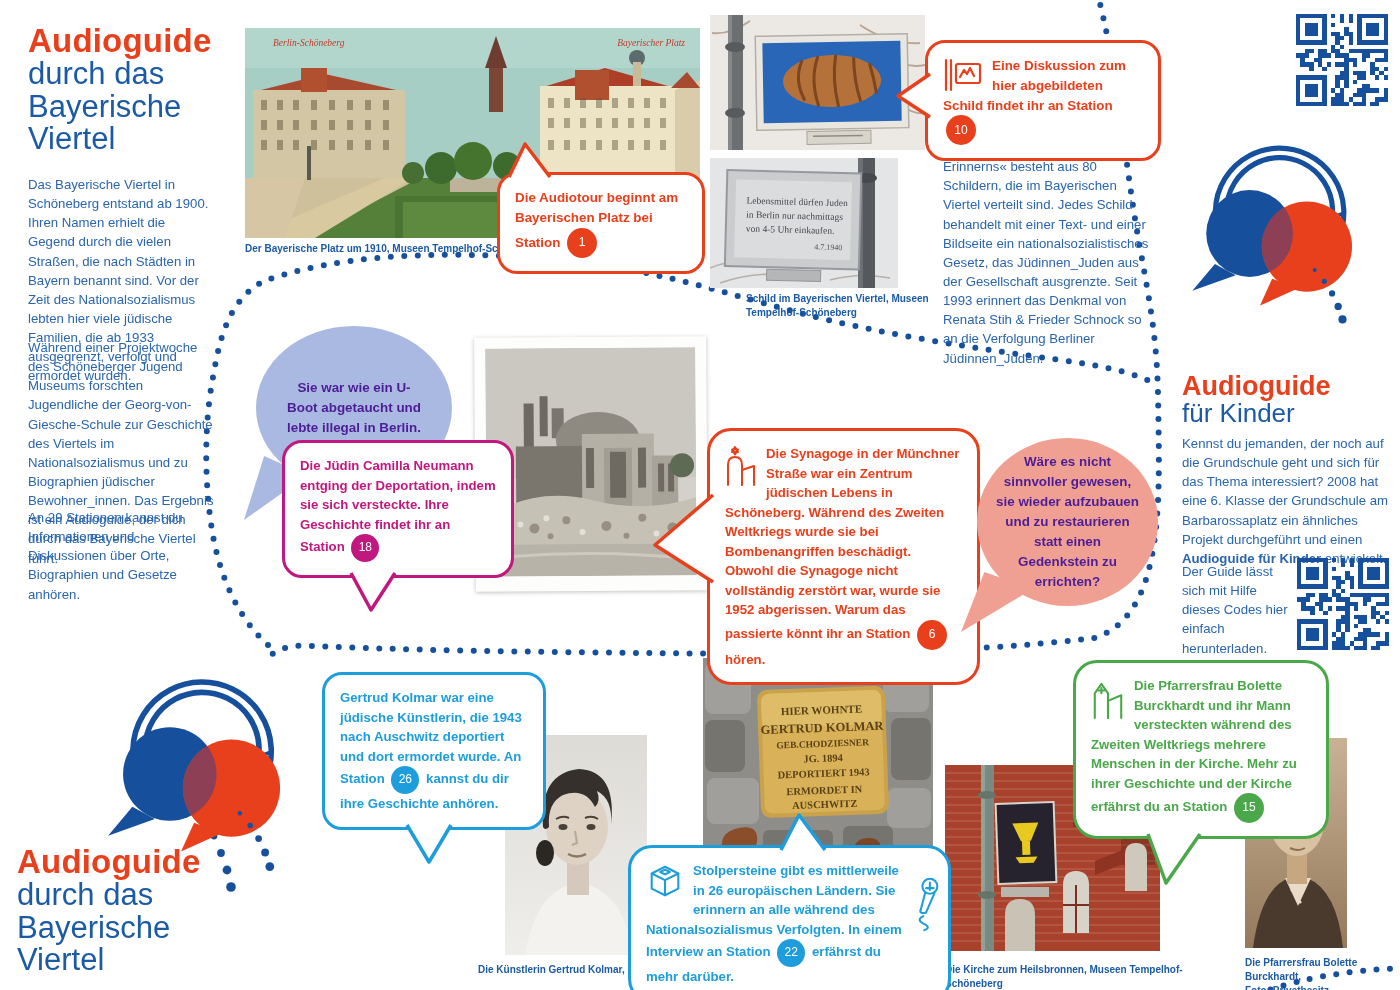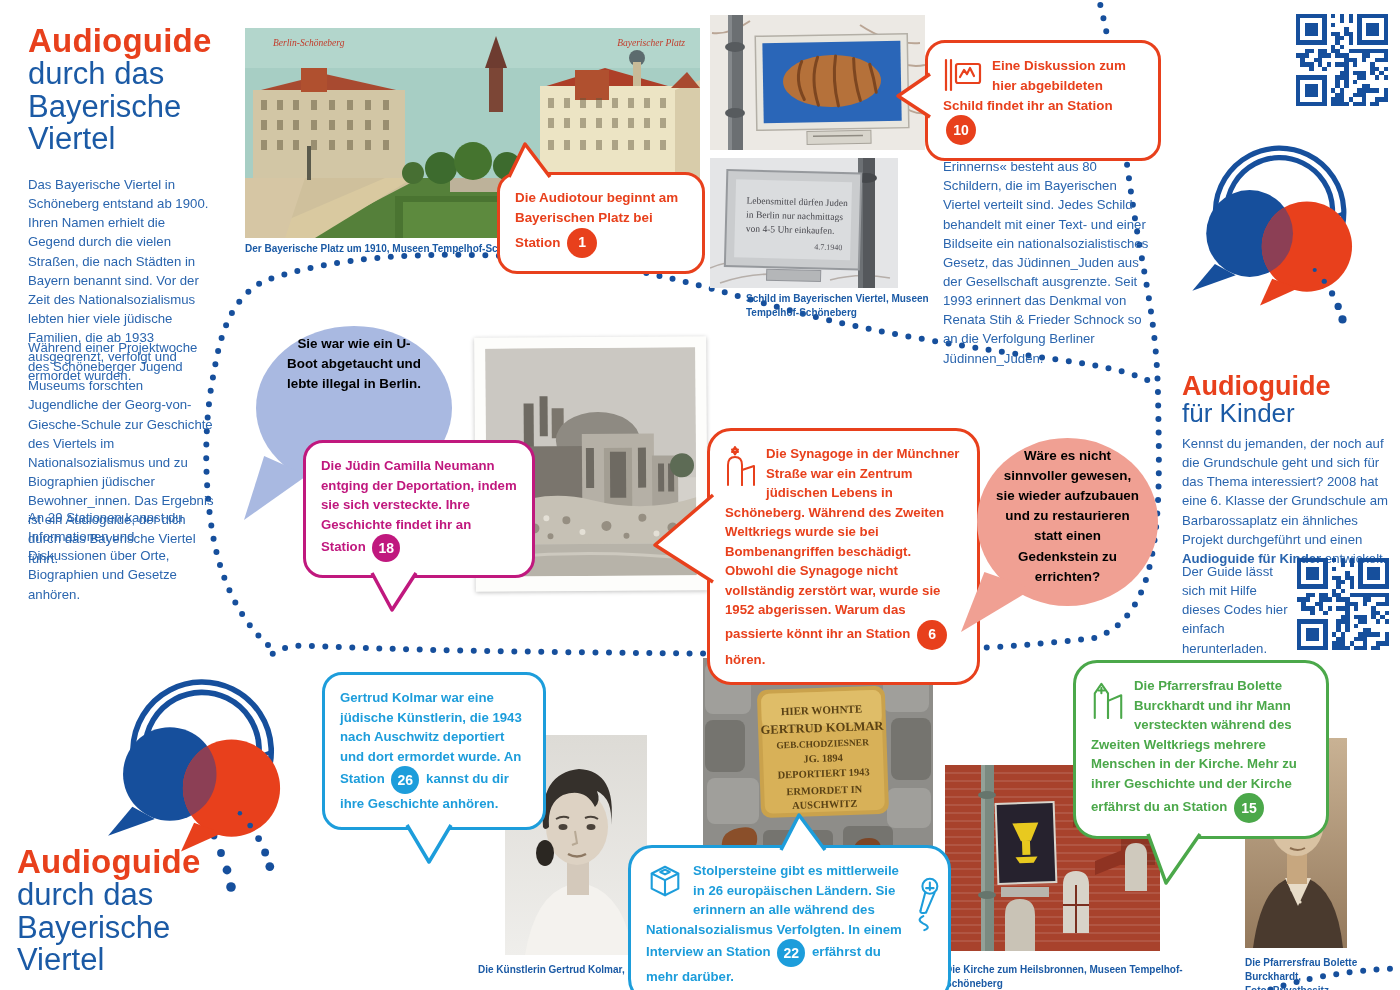--- a/index.html
+++ b/index.html
@@ -17,28 +17,28 @@
   .caption{position:absolute;color:#1b5aa5;font-size:10px;font-weight:bold;line-height:1.4;z-index:2}
 
   
   .bubble{position:absolute;background:#fff;border:3.5px solid;border-radius:20px;
           font-weight:bold;font-size:13.4px;line-height:1.48;z-index:3;padding:13px 15px}
   .bubble .tail{position:absolute;z-index:4}
   .b-red{border-color:#e8401c;color:#e8401c}
   .b-mag{border-color:#c0187e;color:#c0187e}
   .b-cyan{border-color:#1d9ddb;color:#1d9ddb}
   .b-green{border-color:#4ba84a;color:#4ba84a}
-  .bubble-fill{position:absolute;border-radius:50%;color:#000000;font-weight:bold;font-size:13.4px;
-          line-height:1.5;display:flex;justify-content:center;text-align:center;z-index:3}
+  .bubble-fill{position:absolute;border-radius:50%;color:#4c1d95;font-weight:bold;font-size:13.4px;
+          line-height:1.5;display:flex;align-items:center;justify-content:center;text-align:center;z-index:3}
   .fill-lav{background:#a9b9e1}
   .fill-sal{background:#f0a093}
   .fill-tail{position:absolute;z-index:2}
 
   .badge{display:inline-flex;align-items:center;justify-content:center;width:28px;height:28px;
-         border-radius:50%;color:#fff;font-weight:bold;font-size:14px;vertical-align:middle;margin:0 3px}
+         border-radius:50%;color:#fff;font-weight:normal;font-size:12px;vertical-align:middle;margin:0 3px}
   .bg-red{background:#e8401c}.bg-mag{background:#c0187e}.bg-cyan{background:#1d9ddb}.bg-green{background:#4ba84a}
 
   .float-icon{float:left;margin:2px 9px 2px 0}
   .photo{position:absolute;overflow:hidden;z-index:1}
   .photo svg{display:block}
   .framed{background:#fdfdfb;box-shadow:0 1px 4px rgba(0,0,0,.25);padding:11px;z-index:1;position:absolute}
   .qr{position:absolute;z-index:2}
   .logo{position:absolute;z-index:2}
   .serif{font-family:"Liberation Serif","DejaVu Serif",serif}
 </style>
@@ -276,21 +276,21 @@
     </svg>
   <svg class="logo" style="left:1180px;top:112px" width="200" height="217" viewBox="0 0 230 250">
     <use href="#ag-logo"></use>
   </svg>
 
   <div class="bubble-fill fill-lav" style="left:256px;top:326px;width:180px;height:148px;padding:8px">
     <div class="fill-tail" style="left:-12px;bottom:-30px;width:72px;height:64px;background:#a9b9e1;clip-path:polygon(0% 100%, 28% 0%, 88% 30%)"></div>
     <span style="width:140px">Sie war wie ein U-Boot abgetaucht und lebte illegal in Berlin.</span>
   </div>
 
-  <div class="bubble b-mag" style="left:303px;top:440px;width:196px;font-size:13.2px">
+  <div class="bubble b-mag" style="left:282px;top:440px;width:196px;font-size:13.2px">
     <svg class="tail" width="52" height="42" style="bottom:-39px;left:62px">
       <path d="M4,1 L24,38 L48,1" fill="#fff" stroke="#c0187e" stroke-width="3.5" stroke-linejoin="round"></path>
     </svg>
     <span>Die Jüdin Camilla Neumann entging der Deportation, indem sie sich versteckte. Ihre Geschichte findet ihr an Station</span>
     <span class="badge bg-mag">18</span>
   </div>
 
   <div class="framed" style="left:475px;top:337px;width:210px;transform:rotate(-.4deg)">
     <svg width="210" height="228" viewBox="0 0 210 228">
       <rect width="210" height="228" fill="#d4d1cb"></rect>

